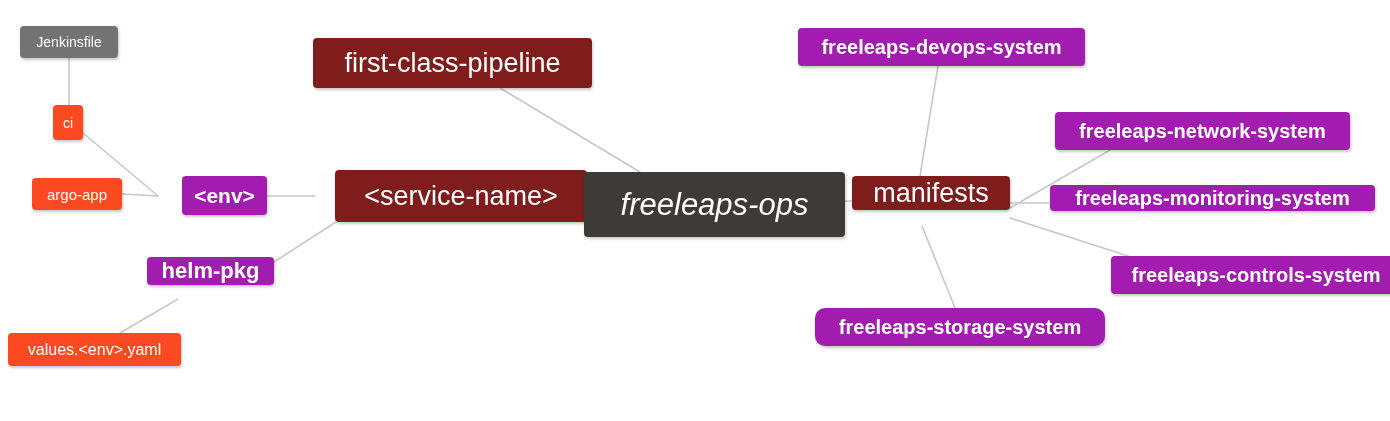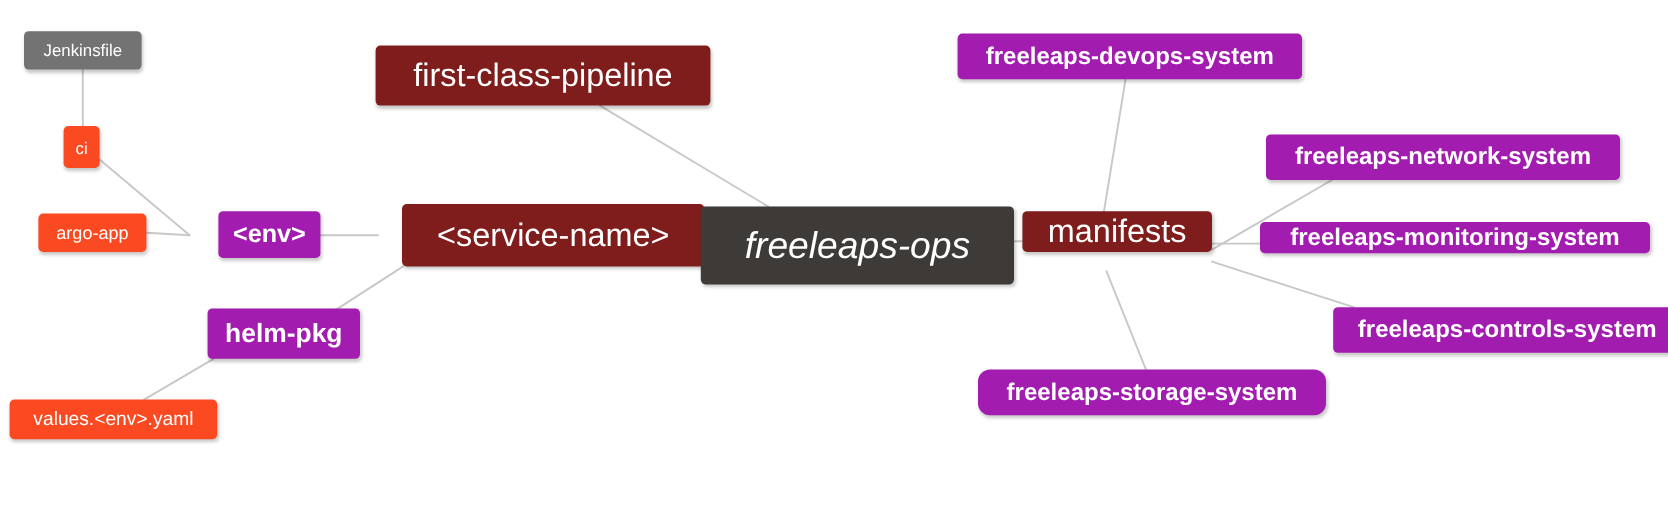--- a/index.html
+++ b/index.html
@@ -47,21 +47,21 @@
       <line x1="1010" y1="208" x2="1110" y2="150" stroke="#c8c8c8" stroke-width="1.6" stroke-linecap="round"></line>
       <line x1="1010" y1="203" x2="1050" y2="203" stroke="#c8c8c8" stroke-width="1.6" stroke-linecap="round"></line>
       <line x1="1010" y1="218" x2="1128" y2="256" stroke="#c8c8c8" stroke-width="1.6" stroke-linecap="round"></line>
       <line x1="922" y1="226" x2="955" y2="308" stroke="#c8c8c8" stroke-width="1.6" stroke-linecap="round"></line>
     </svg>
   <div id="nodes">
       <div class="node n-orange" style="left: 20px; top: 26px; width: 98px; height: 32px; font-size: 14px;">Jenkinsfile</div>
       <div class="node n-red" style="left: 53px; top: 105px; width: 30px; height: 35px; font-size: 14px;">ci</div>
       <div class="node n-red" style="left: 32px; top: 178px; width: 90px; height: 32px; font-size: 15px; text-align: right;">argo-app</div>
       <div class="node n-green" style="left: 158px; top: 176px; width: 85px; height: 39px; font-size: 21px; margin-left: 24px;">&lt;env&gt;</div>
-      <div class="node n-green" style="left: 147px; top: 257px; width: 127px; height: 42px; font-size: 22px; margin-left: 26px;">helm-pkg</div>
+      <div class="node n-green" style="left: 147px; top: 257px; width: 127px; height: 28px; font-size: 22px;">helm-pkg</div>
       <div class="node n-red" style="left: 8px; top: 333px; width: 173px; height: 33px; font-size: 16px;">values.&lt;env&gt;.yaml</div>
       <div class="node n-blue" style="left: 313px; top: 38px; width: 279px; height: 50px; font-size: 27px;">first-class-pipeline</div>
       <div class="node n-blue" style="left: 315px; top: 170px; width: 252px; height: 52px; font-size: 27px; margin-left: 20px;">&lt;service-name&gt;</div>
       <div class="node n-dark" style="left: 584px; top: 172px; width: 261px; height: 65px; font-size: 31px; font-style: italic;">freeleaps-ops</div>
       <div class="node n-blue" style="left: 852px; top: 176px; width: 158px; height: 34px; font-size: 27px;">manifests</div>
       <div class="node n-green" style="left: 798px; top: 28px; width: 287px; height: 38px; font-size: 20px;">freeleaps-devops-system</div>
       <div class="node n-green" style="left: 1055px; top: 112px; width: 295px; height: 38px; font-size: 20px;">freeleaps-network-system</div>
       <div class="node n-green" style="left: 1050px; top: 185px; width: 325px; height: 26px; font-size: 20px;">freeleaps-monitoring-system</div>
       <div class="node n-green" style="left: 1111px; top: 256px; width: 290px; height: 38px; font-size: 20px;">freeleaps-controls-system</div>
       <div class="node n-green" style="left: 815px; top: 308px; width: 290px; height: 38px; font-size: 20px; border-radius: 10px;">freeleaps-storage-system</div>

